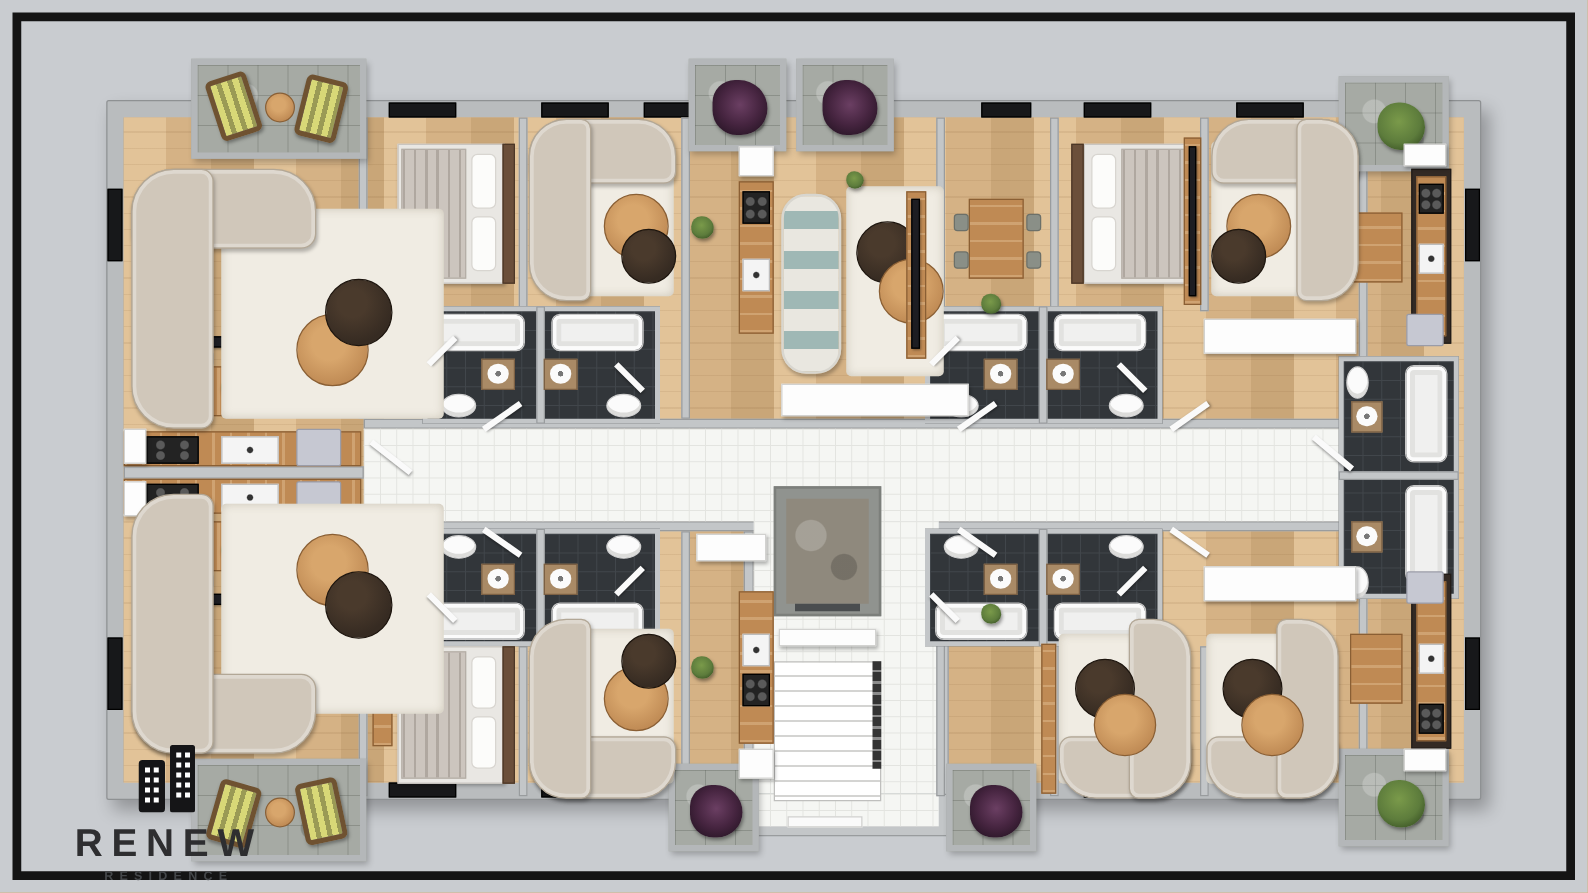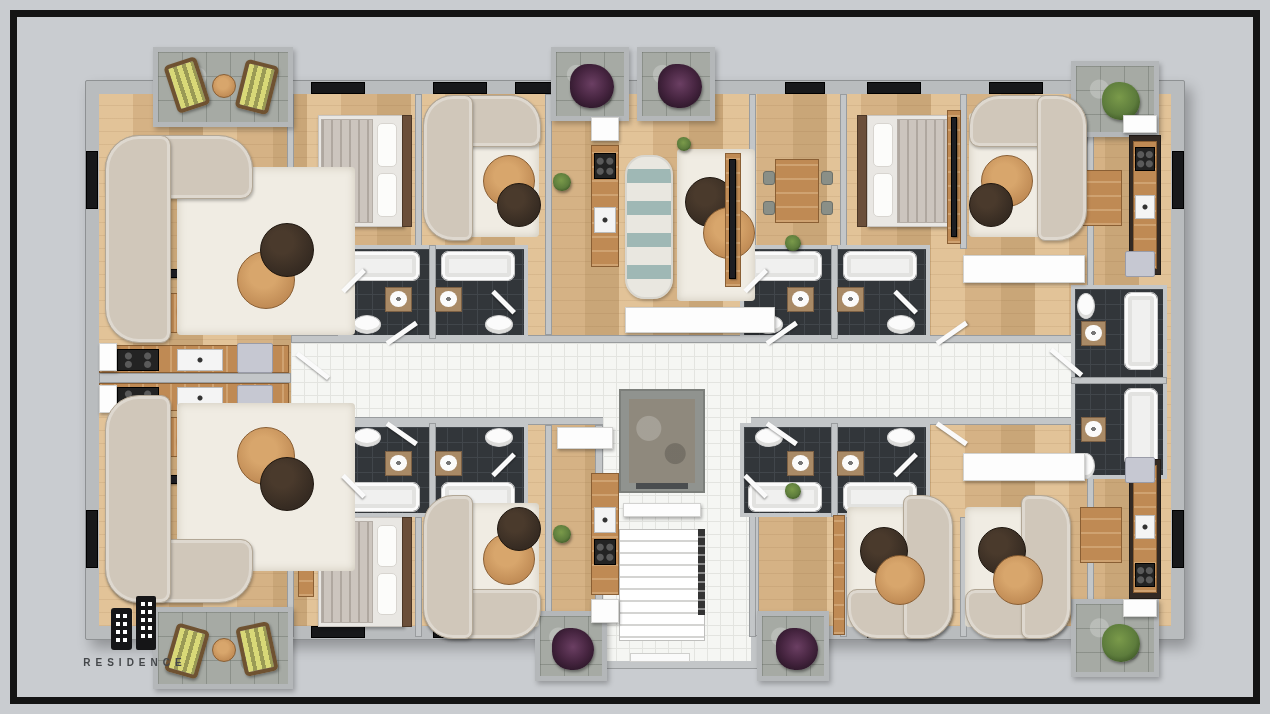--- a/index.html
+++ b/index.html
@@ -400,14 +400,15 @@
       <rect x="33" y="18" width="4" height="4"></rect>
         <rect x="40" y="18" width="4" height="4"></rect>
       <rect x="33" y="26" width="4" height="4"></rect>
         <rect x="40" y="26" width="4" height="4"></rect>
       <rect x="33" y="34" width="4" height="4"></rect>
         <rect x="40" y="34" width="4" height="4"></rect>
       <rect x="33" y="42" width="4" height="4"></rect>
         <rect x="40" y="42" width="4" height="4"></rect>
     </g>
   </svg>
+  <div class="brand">RENEW</div>
   <div class="sub">RESIDENCE</div>
 </div>
 
 </body></html>

